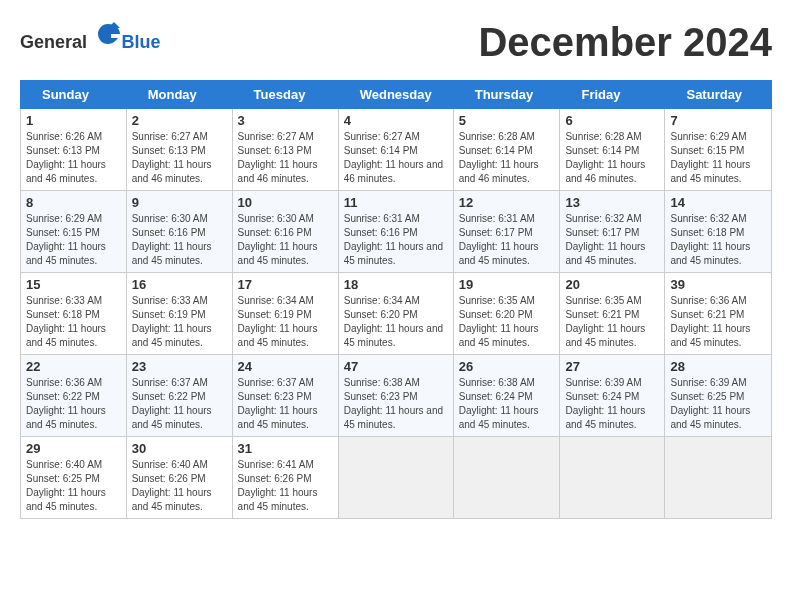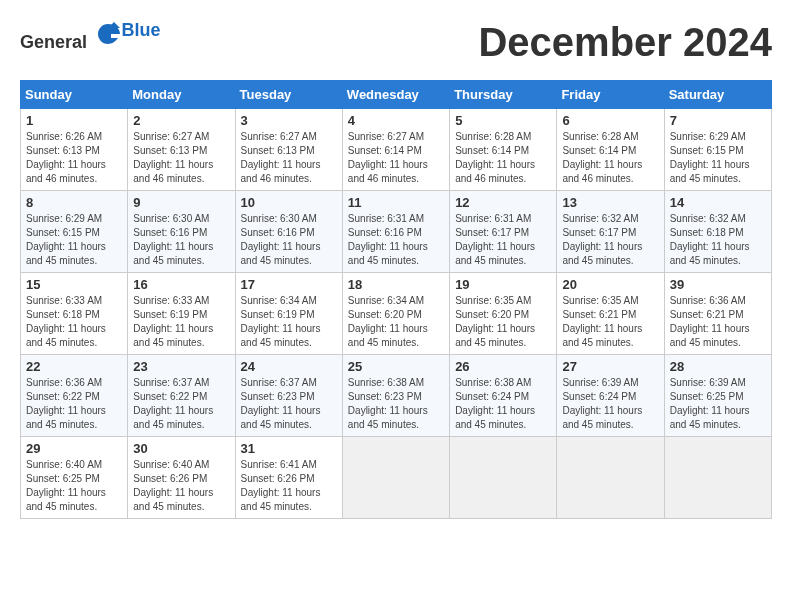--- a/index.html
+++ b/index.html
@@ -11,21 +11,21 @@
       padding: 20px;
     }
     .header-area {
       display: flex;
       justify-content: space-between;
       align-items: flex-start;
       margin-bottom: 16px;
     }
     .logo {
       display: flex;
-      align-items: flex-start;
+      align-items: flex-end;
     }
     .logo-text-general {
       font-size: 18px;
       font-weight: bold;
       color: #333;
     }
     .logo-text-blue {
       font-size: 18px;
       font-weight: bold;
       color: #1a6abf;
@@ -49,21 +49,21 @@
       color: #555;
     }
     .calendar {
       width: 100%;
       border-collapse: collapse;
       font-size: 11px;
     }
     .calendar th {
       background-color: #2a7bd4;
       color: #fff;
-      padding: 6px 4px;
+      padding: 6px 21px;
       text-align: left;
       font-size: 13px;
       font-weight: bold;
       border: 1px solid #2a7bd4;
     }
     .calendar td {
       border: 1px solid #ccc;
       vertical-align: top;
       padding: 4px 5px;
       width: 14.28%;
@@ -220,21 +220,21 @@
         </td>
         <td>
           <span class="day-number">23</span>
           <div class="day-info">Sunrise: 6:37 AM<br>Sunset: 6:22 PM<br>Daylight: 11 hours and 45 minutes.</div>
         </td>
         <td>
           <span class="day-number">24</span>
           <div class="day-info">Sunrise: 6:37 AM<br>Sunset: 6:23 PM<br>Daylight: 11 hours and 45 minutes.</div>
         </td>
         <td>
-          <span class="day-number">25</span>
+          <span class="day-number">47</span>
           <div class="day-info">Sunrise: 6:38 AM<br>Sunset: 6:23 PM<br>Daylight: 11 hours and 45 minutes.</div>
         </td>
         <td>
           <span class="day-number">26</span>
           <div class="day-info">Sunrise: 6:38 AM<br>Sunset: 6:24 PM<br>Daylight: 11 hours and 45 minutes.</div>
         </td>
         <td>
           <span class="day-number">27</span>
           <div class="day-info">Sunrise: 6:39 AM<br>Sunset: 6:24 PM<br>Daylight: 11 hours and 45 minutes.</div>
         </td>

